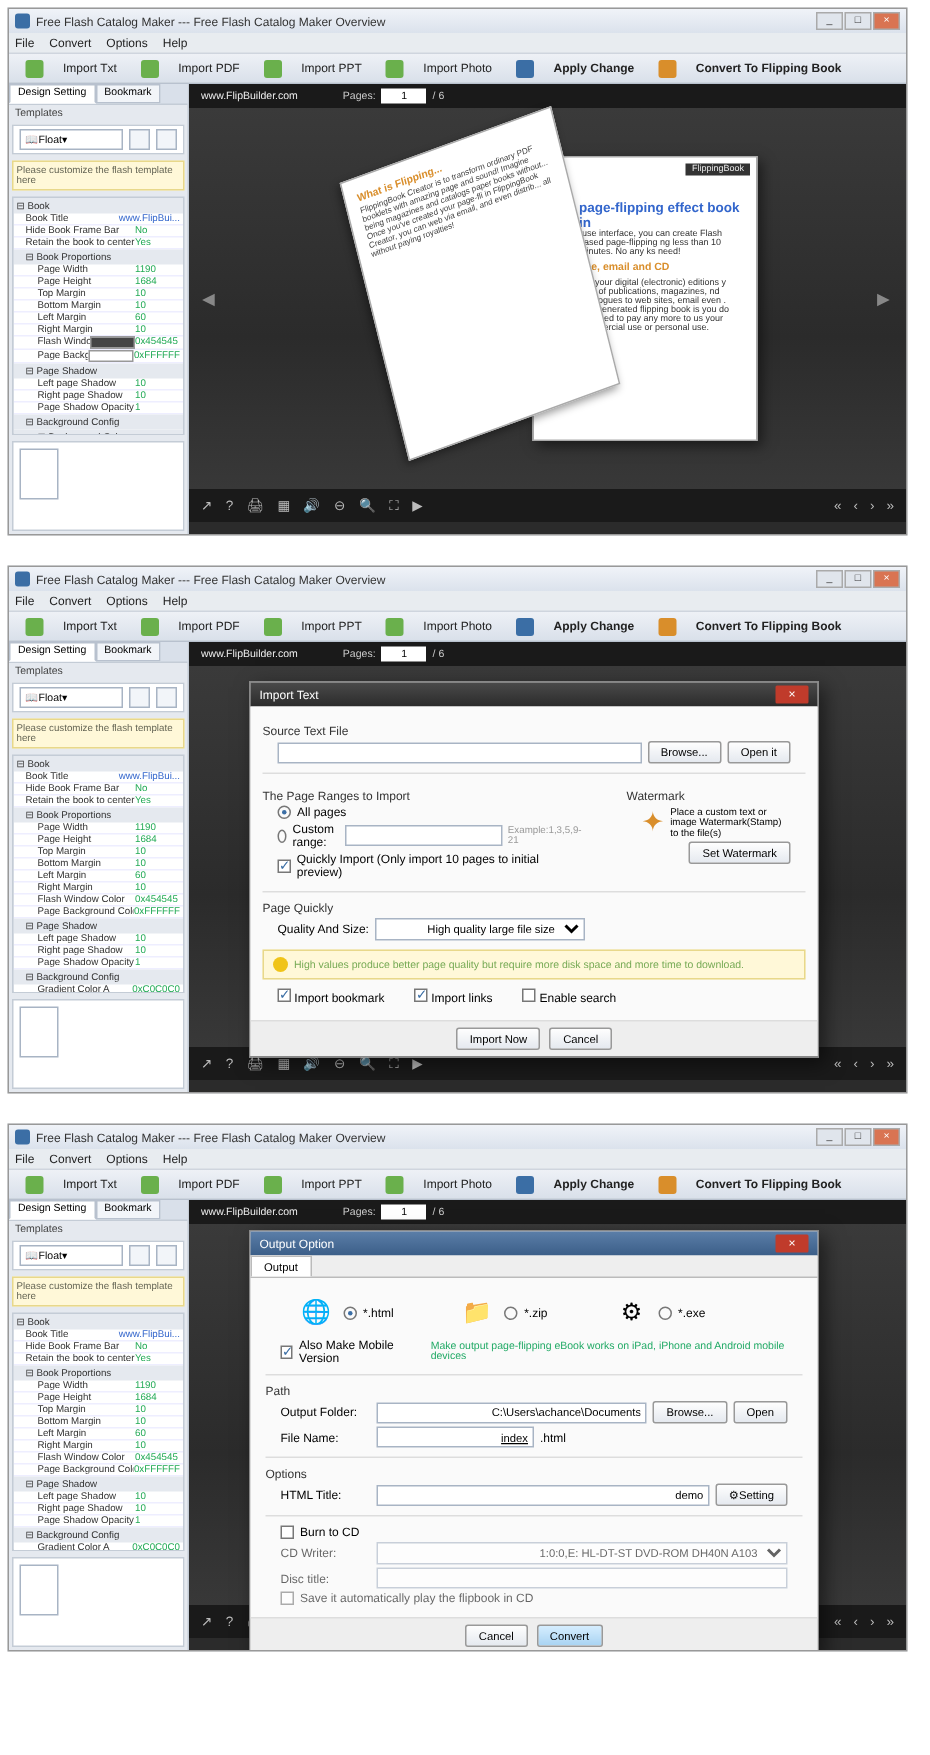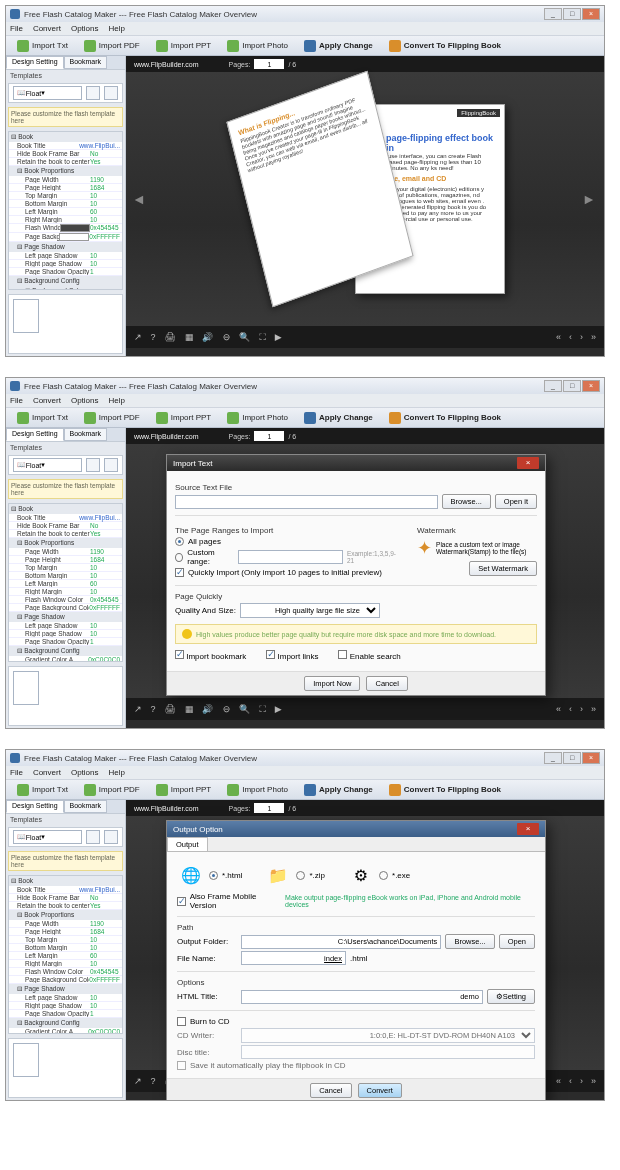--- a/index.html
+++ b/index.html
@@ -6,21 +6,21 @@
   body { background: #fff; font-family: Tahoma, sans-serif; font-size: 8px; padding: 5px; }
   .app-window { width: 600px; border: 1px solid #999; background: #e8ecf0; margin-bottom: 20px; }
   .titlebar { background: linear-gradient(#f0f3f8,#dbe2ec); height: 16px; display:flex; align-items:center; padding: 0 4px; font-size:8px; color:#333; }
   .titlebar .logo { width:10px; height:10px; background:#3b6ea5; margin-right:4px; border-radius:2px;}
   .titlebar .win-btns { margin-left:auto; display:flex; gap:1px;}
   .titlebar .win-btn { width:18px; height:12px; background:#e0e5ec; border:1px solid #aaa; font-size:7px; text-align:center; line-height:10px; cursor:pointer;}
   .titlebar .win-btn.close { background:#d97452; color:#fff;}
   .menubar { background:#e8ecf0; height:14px; display:flex; align-items:center; padding:0 4px; font-size:8px; color:#222; gap:10px; border-bottom:1px solid #cfd5de;}
   .menubar span{cursor:pointer;}
   .toolbar { background:linear-gradient(#eef1f6,#d9e0ea); height:20px; display:flex; align-items:center; padding:0 6px; gap:6px; border-bottom:1px solid #b8c1ce;}
-  .tbtn { display:flex; align-items:center; gap:3px; font-size:8px; color:#222; cursor:pointer; padding:1px 4px; border:1px solid transparent; border-radius:2px;}
+  .tbtn { display:flex; align-items:center; gap:13px; font-size:8px; color:#222; cursor:pointer; padding:1px 4px; border:1px solid transparent; border-radius:2px;}
   .tbtn .ico{width:12px;height:12px;border-radius:2px;}
   .ico-green{background:#6ab04c;}
   .ico-blue{background:#3b6ea5;}
   .ico-orange{background:#d98e2b;}
   .tbtn.bold{font-weight:bold;}
   .content{display:flex; height:300px;}
   .left-panel{width:120px; background:#e5e9ef; border-right:1px solid #c4ccd6; display:flex; flex-direction:column; font-size:7px;}
   .tabs-row{display:flex; height:14px; background:#d9e0ea; border-bottom:1px solid #c4ccd6;}
   .tab{padding:1px 5px;border:1px solid #b8c1ce;background:#f2f5f9;font-size:7px;cursor:pointer;}
   .tab.active{background:#fff;border-bottom-color:#fff;}
@@ -62,21 +62,21 @@
   .pv-bot .navs span{cursor:pointer;font-size:9px;}
 
   .placeholder-msg{position:absolute;bottom:6px;left:50%;transform:translateX(-50%);background:#fff;border:1px solid #ccc;padding:3px 14px;font-size:7.5px;color:#555;}
 
   
   .dialog{position:absolute;background:#f3f3f3;border:1px solid #888;box-shadow:4px 4px 12px rgba(0,0,0,.5);font-size:8px;}
   .dlg-title{background:linear-gradient(#5b7ea8,#3b5e88);color:#fff;height:16px;display:flex;align-items:center;padding:0 6px;font-size:8px;}
   .dlg-title .x{margin-left:auto;width:22px;height:12px;background:#c03b2b;color:#fff;text-align:center;line-height:11px;cursor:pointer;border-radius:1px;}
   .dlg-body{padding:8px;background:#fafafa;}
   .grp-label{font-size:8px;color:#333;margin:4px 0 2px;}
-  .row{display:flex;align-items:center;gap:4px;margin:2px 0;}
+  .row{display:flex;align-items:center;gap:4px;margin:2px 10px;}
   .inp{flex:1;height:14px;border:1px solid #a8b4c4;background:#fff;padding:0 3px;font-size:7.5px;text-align:right;}
   .btn-s{height:15px;padding:0 8px;border:1px solid #999;background:linear-gradient(#fefefe,#e5e9ef);font-size:7.5px;border-radius:2px;cursor:pointer;display:flex;align-items:center;}
   .hr{border-top:1px solid #ddd;margin:6px 0;}
   .warn-box{background:#fff8d8;border:1px solid #e8d88a;padding:4px 6px;font-size:7px;color:#7a5;display:flex;gap:4px;align-items:center;margin:6px 0;}
   .warn-box .wi{width:10px;height:10px;background:#f0c419;border-radius:50%;}
   .dlg-foot{display:flex;justify-content:center;gap:6px;padding:4px;border-top:1px solid #ddd;background:#eee;}
   .dialog-dark .dlg-title{background:linear-gradient(#4a4a4a,#2b2b2b);}
   .tabstrip{display:flex;border-bottom:1px solid #bbb;background:#eee;}
   .tabstrip .t{padding:2px 8px;border:1px solid #bbb;border-bottom:none;background:#fff;font-size:7.5px;cursor:pointer;}
   .radio{width:9px;height:9px;border:1px solid #777;border-radius:50%;display:inline-block;position:relative;}
@@ -650,21 +650,21 @@
                   <span>*.zip</span>
                 </span>
               <span class="row">
                   <span class="out-ico">⚙</span>
                   <span class="radio"></span> 
                   <span>*.exe</span>
                 </span>
             </div>
             <div class="row">
                 <span class="chk sel"></span>
-                <span>Also Frame Mobile Version</span> 
+                <span>Also Make Mobile Version</span> 
                 <span class="link">Make output page-flipping eBook works on iPad, iPhone and Android mobile devices</span>
               </div>
             <div class="hr"></div>
             <div class="grp-label">Path</div>
             <div class="row">
                 <span style="width:60px">Output Folder:</span>
                 <input class="inp" value="C:\Users\achance\Documents" style="">
                 <div class="btn-s">Browse...</div>
                 <div class="btn-s">Open</div>
               </div>

